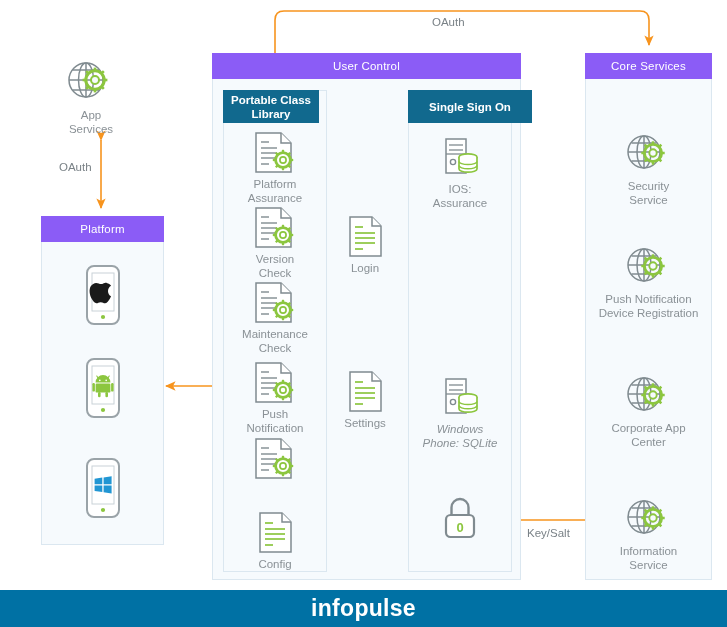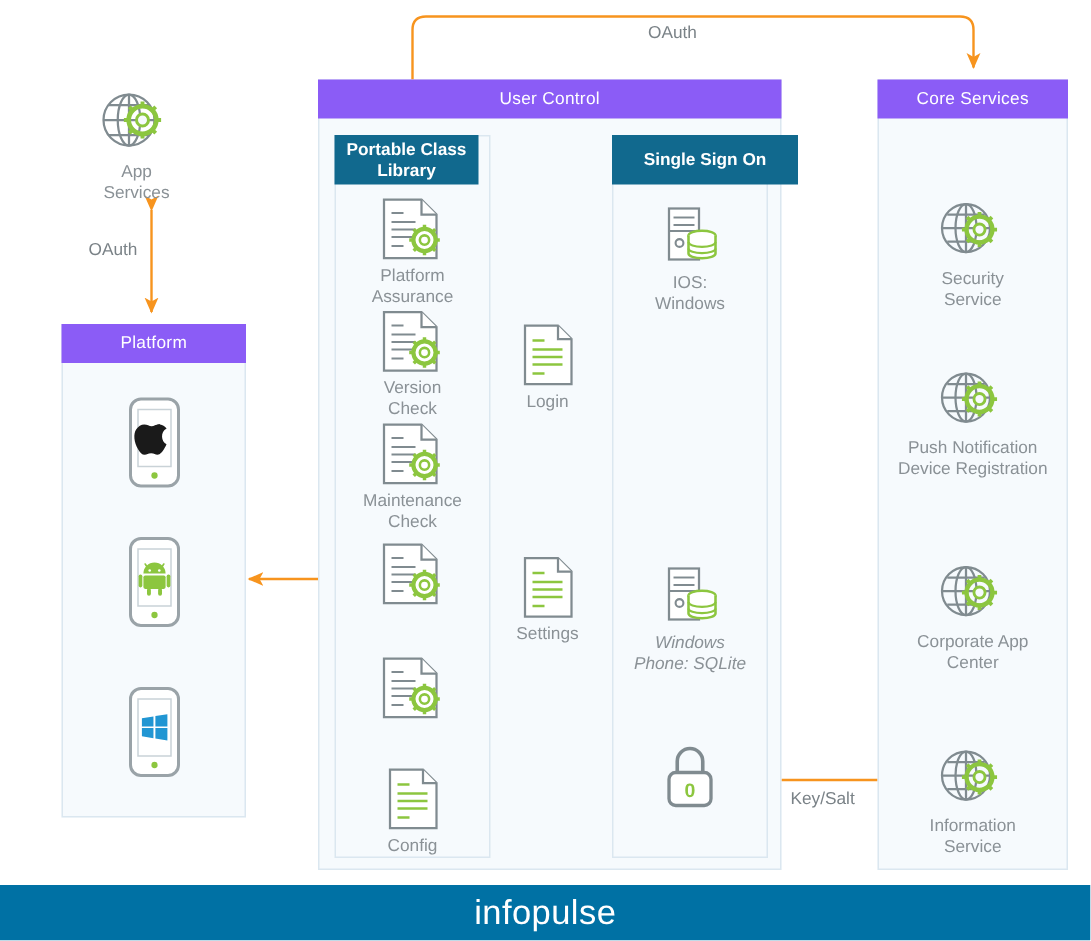--- a/index.html
+++ b/index.html
@@ -43,21 +43,21 @@
 
   
   #wires { position: absolute; left: 0; top: 0; width: 727px; height: 627px; }
 
   
   .footer {
     position: absolute; left: 0; bottom: 0; width: 727px; height: 37px;
     background: #0071a4; display: flex; align-items: center; justify-content: center;
   }
   .footer .brand {
-    color: #ffffff; font-size: 23px; letter-spacing: .3px; font-weight: 400;
+    color: #ffffff; font-size: 23px; letter-spacing: .3px; font-weight: 700;
   }
 </style>
 </head>
 <body>
 
 <div id="stage">
 
   <svg id="wires" viewBox="0 0 727 627" xmlns="http://www.w3.org/2000/svg">
     <defs>
       <marker id="ah" markerWidth="7" markerHeight="7" refX="6" refY="3.5" orient="auto" markerUnits="strokeWidth">
@@ -292,20 +292,22 @@
             <line x1="0" y1="7.3" x2="0" y2="10.2"></line>
           <line x1="-10.2" y1="0" x2="-7.3" y2="0"></line>
             <line x1="7.3" y1="0" x2="10.2" y2="0"></line>
           <line x1="-7.2" y1="-7.2" x2="-5.2" y2="-5.2"></line>
             <line x1="5.2" y1="5.2" x2="7.2" y2="7.2"></line>
           <line x1="7.2" y1="-7.2" x2="5.2" y2="-5.2"></line>
             <line x1="-5.2" y1="5.2" x2="-7.2" y2="7.2"></line>
         </g>
       </g>
     </svg>
+    <div class="cap">Push
+Notification</div>
   </div>
 
   <div class="node" style="left:216px; top:437px; width:118px;">
     <svg class="glyph" width="48" height="44" viewBox="0 0 48 44">
       <path d="M5,2 L30,2 L40,12 L40,41 L5,41 Z" fill="#ffffff" stroke="#808b90" stroke-width="1.5"></path>
       <path d="M30,2 L30,12 L40,12" fill="#ffffff" stroke="#808b90" stroke-width="1.5"></path>
       <g stroke="#808b90" stroke-width="1.4">
         <line x1="10" y1="11" x2="18" y2="11"></line>
           <line x1="10" y1="17" x2="26" y2="17"></line>
         <line x1="10" y1="22" x2="26" y2="22"></line>
@@ -389,21 +391,21 @@
       </g>
       <circle cx="15" cy="26" r="2.6" fill="none" stroke="#808b90" stroke-width="1.4"></circle>
       <g transform="translate(30,28)">
         <ellipse cx="0" cy="-7" rx="9" ry="3.2" fill="#ffffff" stroke="#8cc63f" stroke-width="1.7"></ellipse>
         <path d="M-9,-7 L-9,5 a9,3.2 0 0 0 18,0 L9,-7" fill="#ffffff" stroke="#8cc63f" stroke-width="1.7"></path>
         <path d="M-9,-2.6 a9,3.2 0 0 0 18,0" fill="none" stroke="#8cc63f" stroke-width="1.5"></path>
         <path d="M-9,1.6 a9,3.2 0 0 0 18,0" fill="none" stroke="#8cc63f" stroke-width="1.5"></path>
       </g>
     </svg>
     <div class="cap">IOS:
-Windows</div>
+Assurance</div>
   </div>
 
 
   <div class="node" style="left:401px; top:376px; width:118px;font-style:italic;">
     <svg class="glyph" width="44" height="44" viewBox="0 0 44 44">
       <rect x="8" y="3" width="20" height="34" fill="#ffffff" stroke="#808b90" stroke-width="1.5"></rect>
       <g stroke="#808b90" stroke-width="1.3">
         <line x1="11" y1="9" x2="25" y2="9"></line>
           <line x1="11" y1="14" x2="25" y2="14"></line>
         <line x1="8" y1="18" x2="28" y2="18"></line>

